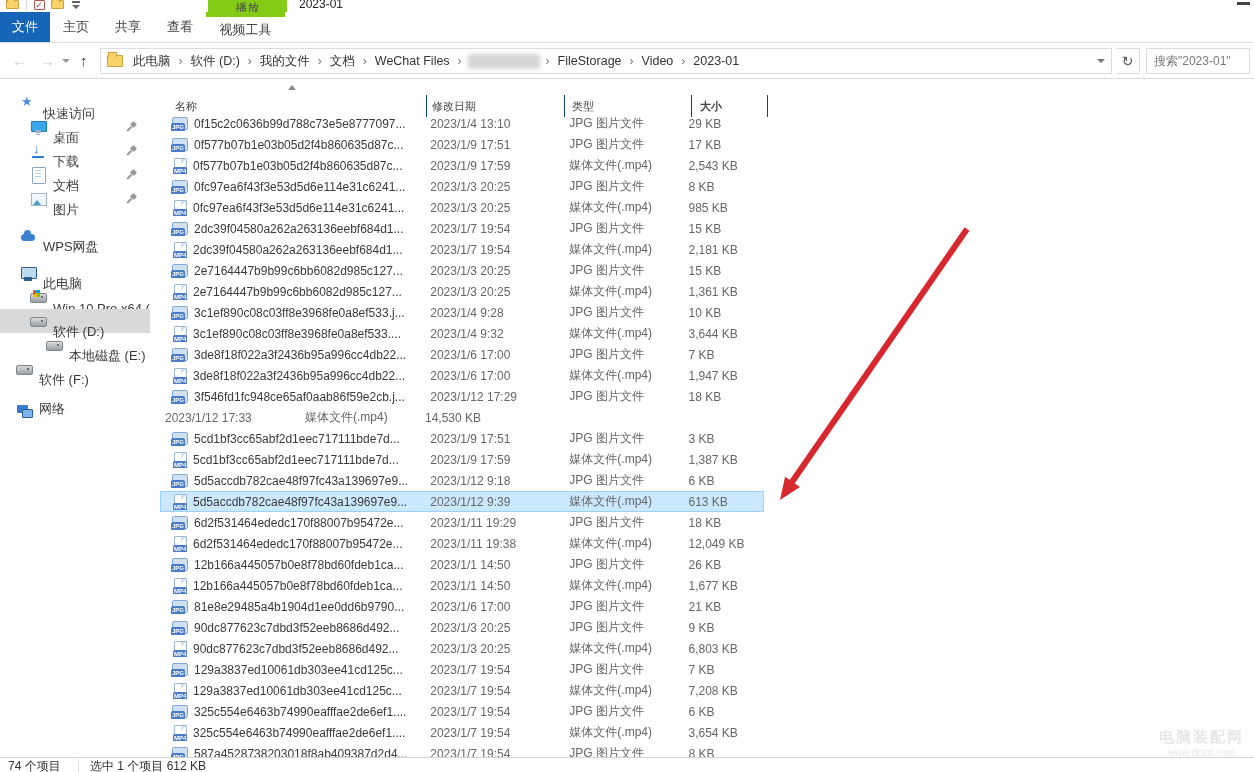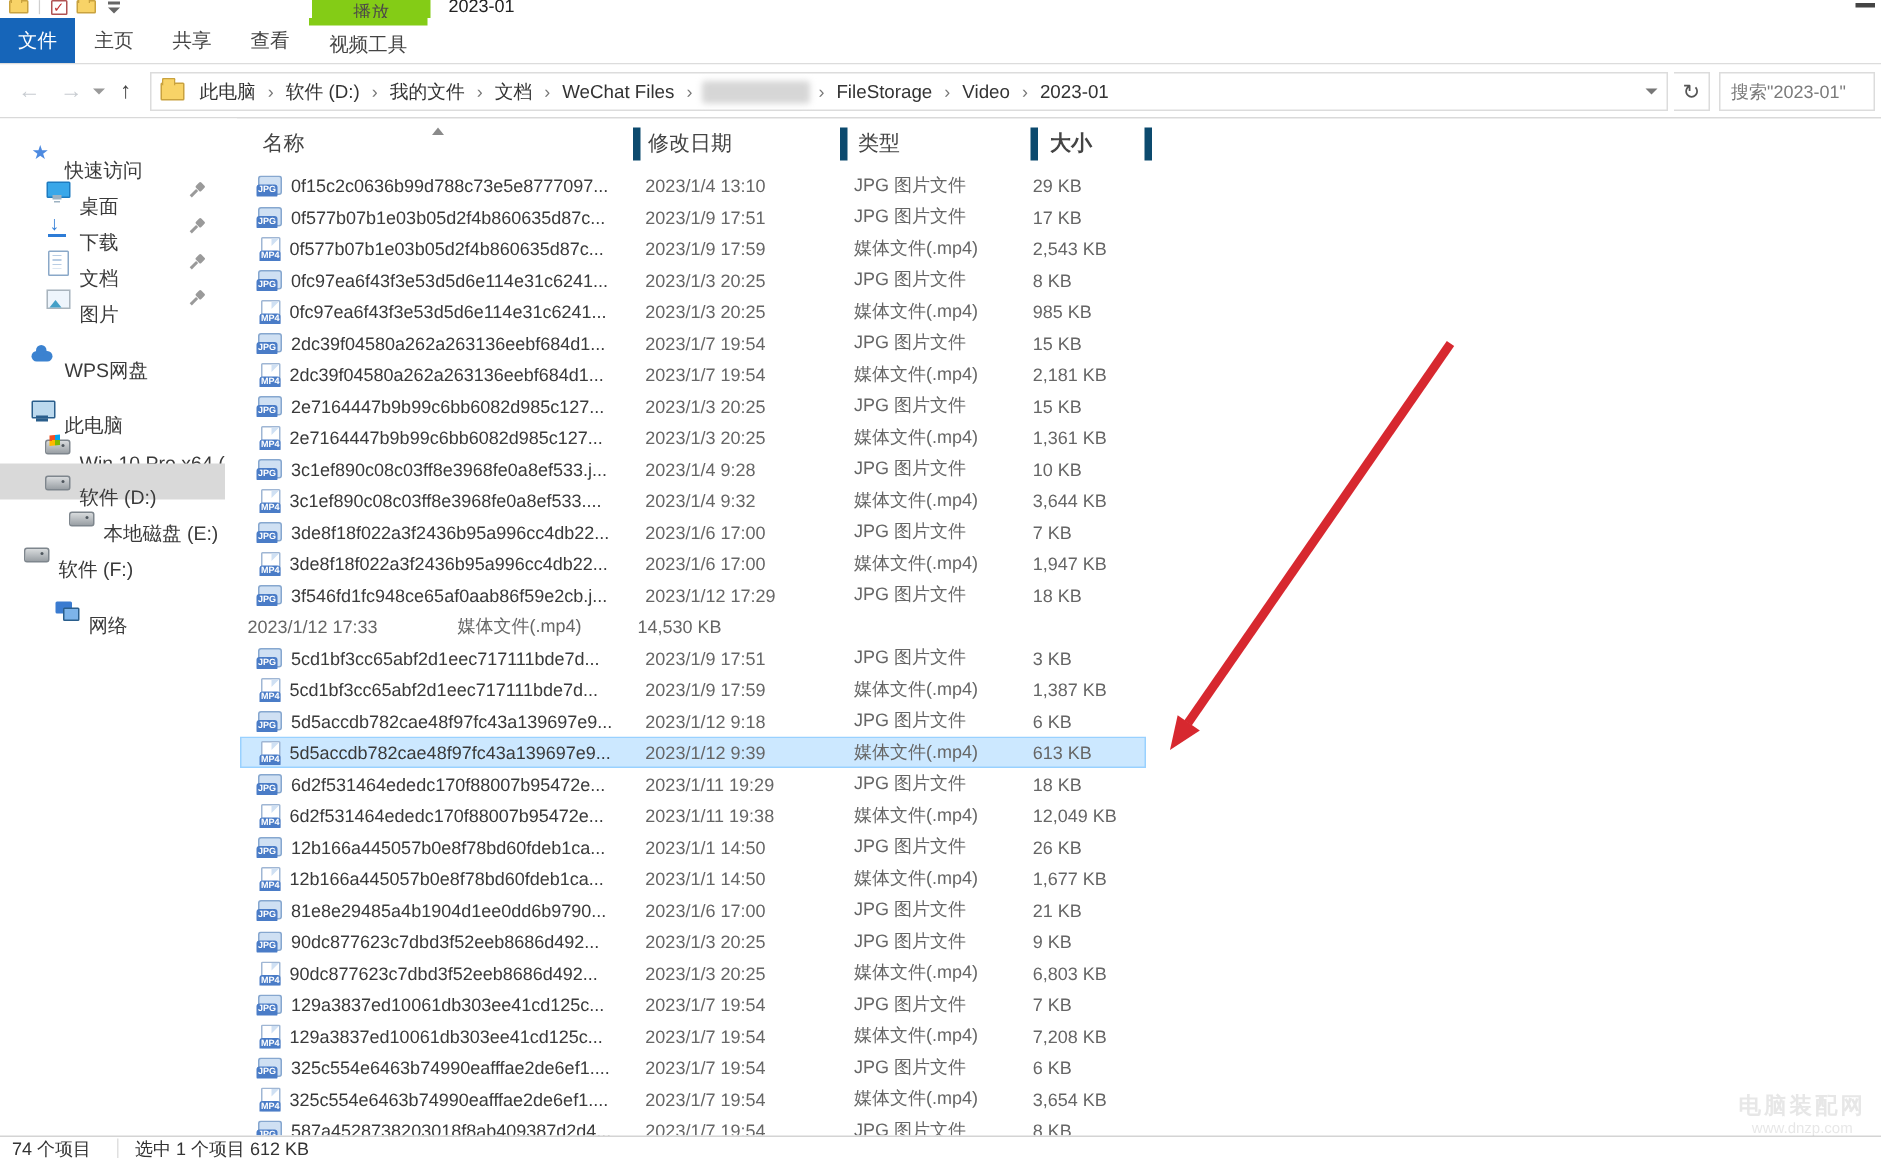--- a/index.html
+++ b/index.html
@@ -71,21 +71,21 @@
   .ic-drive::before, .ic-os-drive::before { content:""; position:absolute; left:0; top:4px; width:15px; height:8px; background:linear-gradient(#d8dbdd,#9aa0a5); border:1px solid #7e868d; border-radius:2px; }
   .ic-drive::after, .ic-os-drive::after { content:""; position:absolute; right:3px; top:7px; width:2px; height:2px; background:#4f575e; border-radius:50%; }
   .ic-os-drive .flag { position:absolute; left:3px; top:1px; width:7px; height:7px;
     background:conic-gradient(#00a3ee 0 25%, #7fba00 0 50%, #ffb900 0 75%, #f25022 0); transform:skewY(-6deg); }
   .ic-network::before { content:""; position:absolute; left:1px; top:3px; width:11px; height:8px; background:#3a7bd0; border-radius:1px; }
   .ic-network::after { content:""; position:absolute; left:6px; top:7px; width:9px; height:7px; background:#7db4ea; border:1px solid #2a5e8c; border-radius:1px; }
 
   
   #filepane { position:absolute; left:160px; top:79px; width:1094px; bottom:15px; overflow:hidden; }
   #cols { display:flex; height:26px; margin-top:4px; position:relative; }
-  .colh { font-size:14px; color:#444; display:flex; align-items:center; border-right:5px solid #0c4a6e; height:22px; margin-top:2px; }
+  .colh { font-size:11px; color:#444; display:flex; align-items:center; border-right:1px solid #0c4a6e; height:22px; margin-top:12px; }
   #sort-caret { position:absolute; left:128px; top:-2px; border:4px solid transparent; border-bottom:5px solid #8a8a8a; height:0; }
   #rows { margin-top:4px; }
   .frow { height:21px; display:flex; align-items:center; width:604px; }
   .frow.selected { background:#cce8ff; box-shadow:inset 0 0 0 1px #99d1ff; }
   .cell { overflow:hidden; white-space:nowrap; font-size:12px; }
   .c-name { width:267px; display:flex; align-items:center; padding-left:12px; color:#3a3a3a; }
   .c-name .nm { margin-left:6px; overflow:hidden; white-space:nowrap; }
   .c-date { width:138px; padding-left:5px; color:#666; }
   .c-type { width:127px; padding-left:7px; color:#666; }
   .c-size { width:76px; padding-right:8px; color:#666; }
@@ -212,21 +212,21 @@
         <span class="lbl">软件 (D:)</span>
       </div>
       <div class="side-item" style="padding-left: 46px;">
         <span class="ic ic-drive"></span>
         <span class="lbl">本地磁盘 (E:)</span>
       </div>
       <div class="side-item" style="padding-left: 16px;">
         <span class="ic ic-drive"></span>
         <span class="lbl">软件 (F:)</span>
       </div>
-      <div class="side-item side-gap" style="padding-left: 36px;">
+      <div class="side-item side-gap" style="padding-left: 16px; align-items: flex-end;">
         <span class="ic ic-network"></span>
         <span class="lbl">网络</span>
       </div>
     </div>
 
   <div id="filepane">
     <div id="cols">
       <div id="sort-caret"></div>
     <div class="colh" style="width: 267px; padding-left: 15px;">名称</div>
         <div class="colh" style="width: 138px; padding-left: 5px;">修改日期</div>

